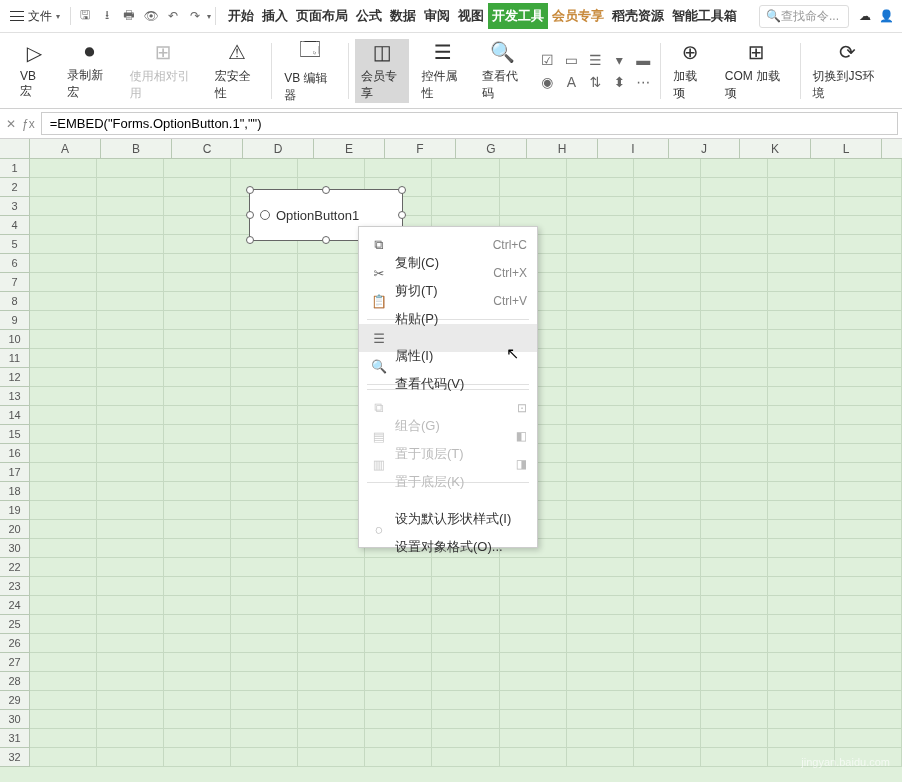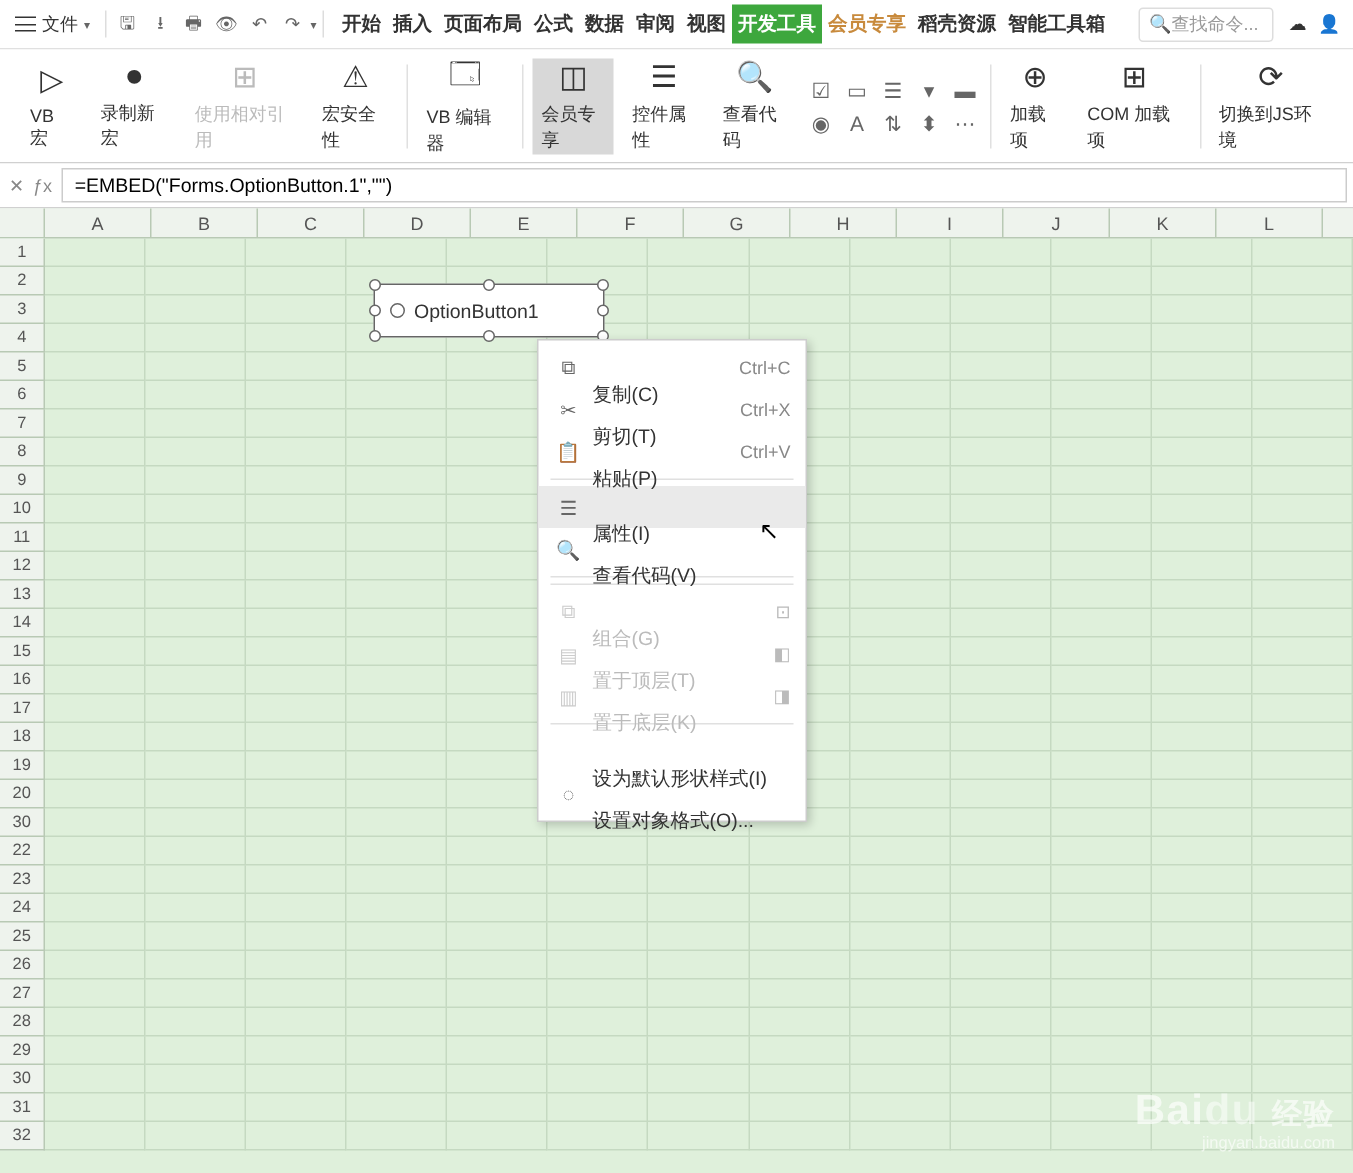--- a/index.html
+++ b/index.html
@@ -45,21 +45,21 @@
 .col-h { width: 71px; display: flex; align-items: center; justify-content: center; border-right: 1px solid #b8c9b4; font-size: 12px; color: #555; }
 .rows { display: flex; }
 .row-headers { width: 30px; background: #eef3ed; }
 .row-h { height: 19px; display: flex; align-items: center; justify-content: center; border-bottom: 1px solid #b8c9b4; border-right: 1px solid #b8c9b4; font-size: 11px; color: #555; }
 .cells { flex: 1; position: relative; }
 .cells-grid { position: absolute; inset: 0; }
 .cell-row { display: flex; height: 19px; }
 .cell { width: 71px; border-right: 1px solid #c5d9c1; border-bottom: 1px solid #c5d9c1; }
 
 
-.option-btn-obj { position: absolute; left: 219px; top: 30px; width: 154px; height: 36px; background: #fff; border: 1px solid #666; display: flex; align-items: center; padding-left: 10px; font-size: 13px; }
+.option-btn-obj { position: absolute; left: 219px; top: 30px; width: 154px; height: 52px; background: #fff; border: 1px solid #666; display: flex; align-items: center; padding-left: 10px; font-size: 13px; }
 .radio-circle { width: 10px; height: 10px; border: 1px solid #666; border-radius: 50%; margin-right: 6px; }
 .handle { position: absolute; width: 8px; height: 8px; background: #fff; border: 1px solid #666; border-radius: 50%; }
 .h-tl { left: -4px; top: -4px; } .h-tm { left: 50%; top: -4px; margin-left: -4px; } .h-tr { right: -4px; top: -4px; }
 .h-ml { left: -4px; top: 50%; margin-top: -4px; } .h-mr { right: -4px; top: 50%; margin-top: -4px; }
 .h-bl { left: -4px; bottom: -4px; } .h-bm { left: 50%; bottom: -4px; margin-left: -4px; } .h-br { right: -4px; bottom: -4px; }
 
 
 .context-menu { position: absolute; left: 358px; top: 226px; width: 180px; background: #fff; border: 1px solid #ccc; box-shadow: 2px 2px 6px rgba(0,0,0,0.2); padding: 4px 0; font-size: 13px; z-index: 100; }
 .menu-item { display: flex; align-items: center; height: 28px; padding: 0 10px; cursor: pointer; }
 .menu-item:hover, .menu-item.hover { background: #eaeaea; }
@@ -807,15 +807,14 @@
   </div>
   <div class="menu-item">
     <span class="menu-ico">◌</span>
     <span class="menu-label">设置对象格式(O)...</span>
   </div>
 </div>
 
 <div class="cursor">↖</div>
 
 <div class="watermark">
-  <div class="logo"><span>Bai</span><span style="color:rgba(255,255,255,0.5)">du</span> <span style="font-size:20px">经验</span></div>
   <div>jingyan.baidu.com</div>
 </div>
 
 </body></html>

